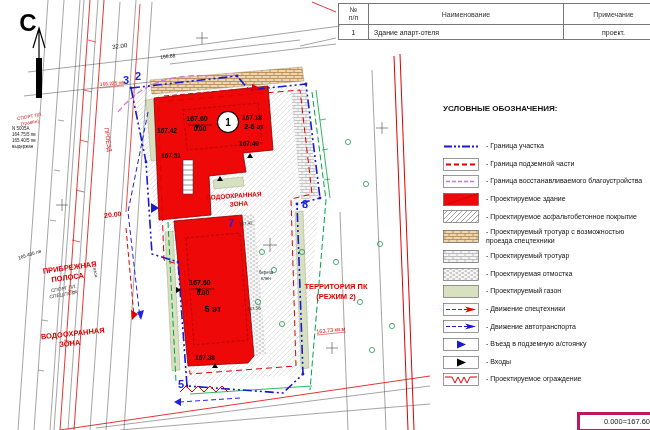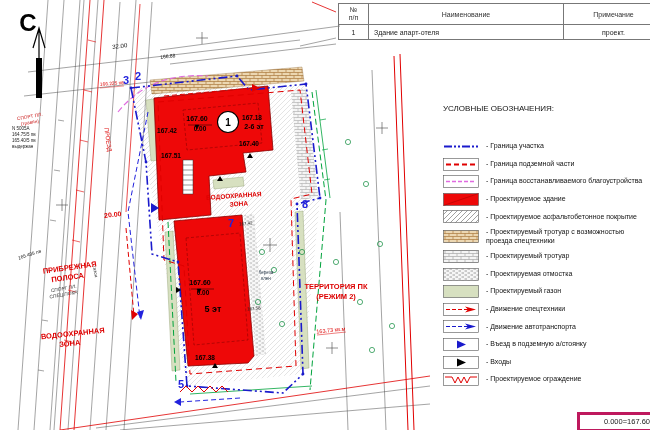--- a/index.html
+++ b/index.html
@@ -13,21 +13,21 @@
                padding:2px 2px;vertical-align:middle;}
   table.tbl .c-num{width:25px;}
   table.tbl .c-name{width:190px;}
   table.tbl .c-note{width:95px;}
   table.tbl .hdr td{height:14px;color:#333;}
   table.tbl .row td{height:10px;}
   table.tbl .row .c-name{text-align:left;padding-left:5px;}
   .numwrap{display:inline-block;width:13px;line-height:1.15;}
   
   #legend{position:absolute;left:443px;top:104px;width:206px;}
-  #legend .lg-title{font-size:8px;font-weight:normal;color:#111;margin-bottom:27px;}
+  #legend .lg-title{font-size:8px;font-weight:bold;color:#111;margin-bottom:27px;}
   .lg-item{display:flex;align-items:center;margin-bottom:4.6px;}
   .lg-sym{width:36px;height:13px;flex:none;margin-right:7px;}
   .lg-label{font-size:7px;line-height:1.25;color:#111;width:160px;}
   
   #elevbox{position:absolute;left:577px;top:412px;width:70px;height:14px;
            border:3px solid #be185d;font-size:7.5px;text-align:right;line-height:14px;color:#222;}
   
   #map{position:absolute;left:0;top:0;}
   svg text{font-family:"Liberation Sans",sans-serif;}
 </style>

